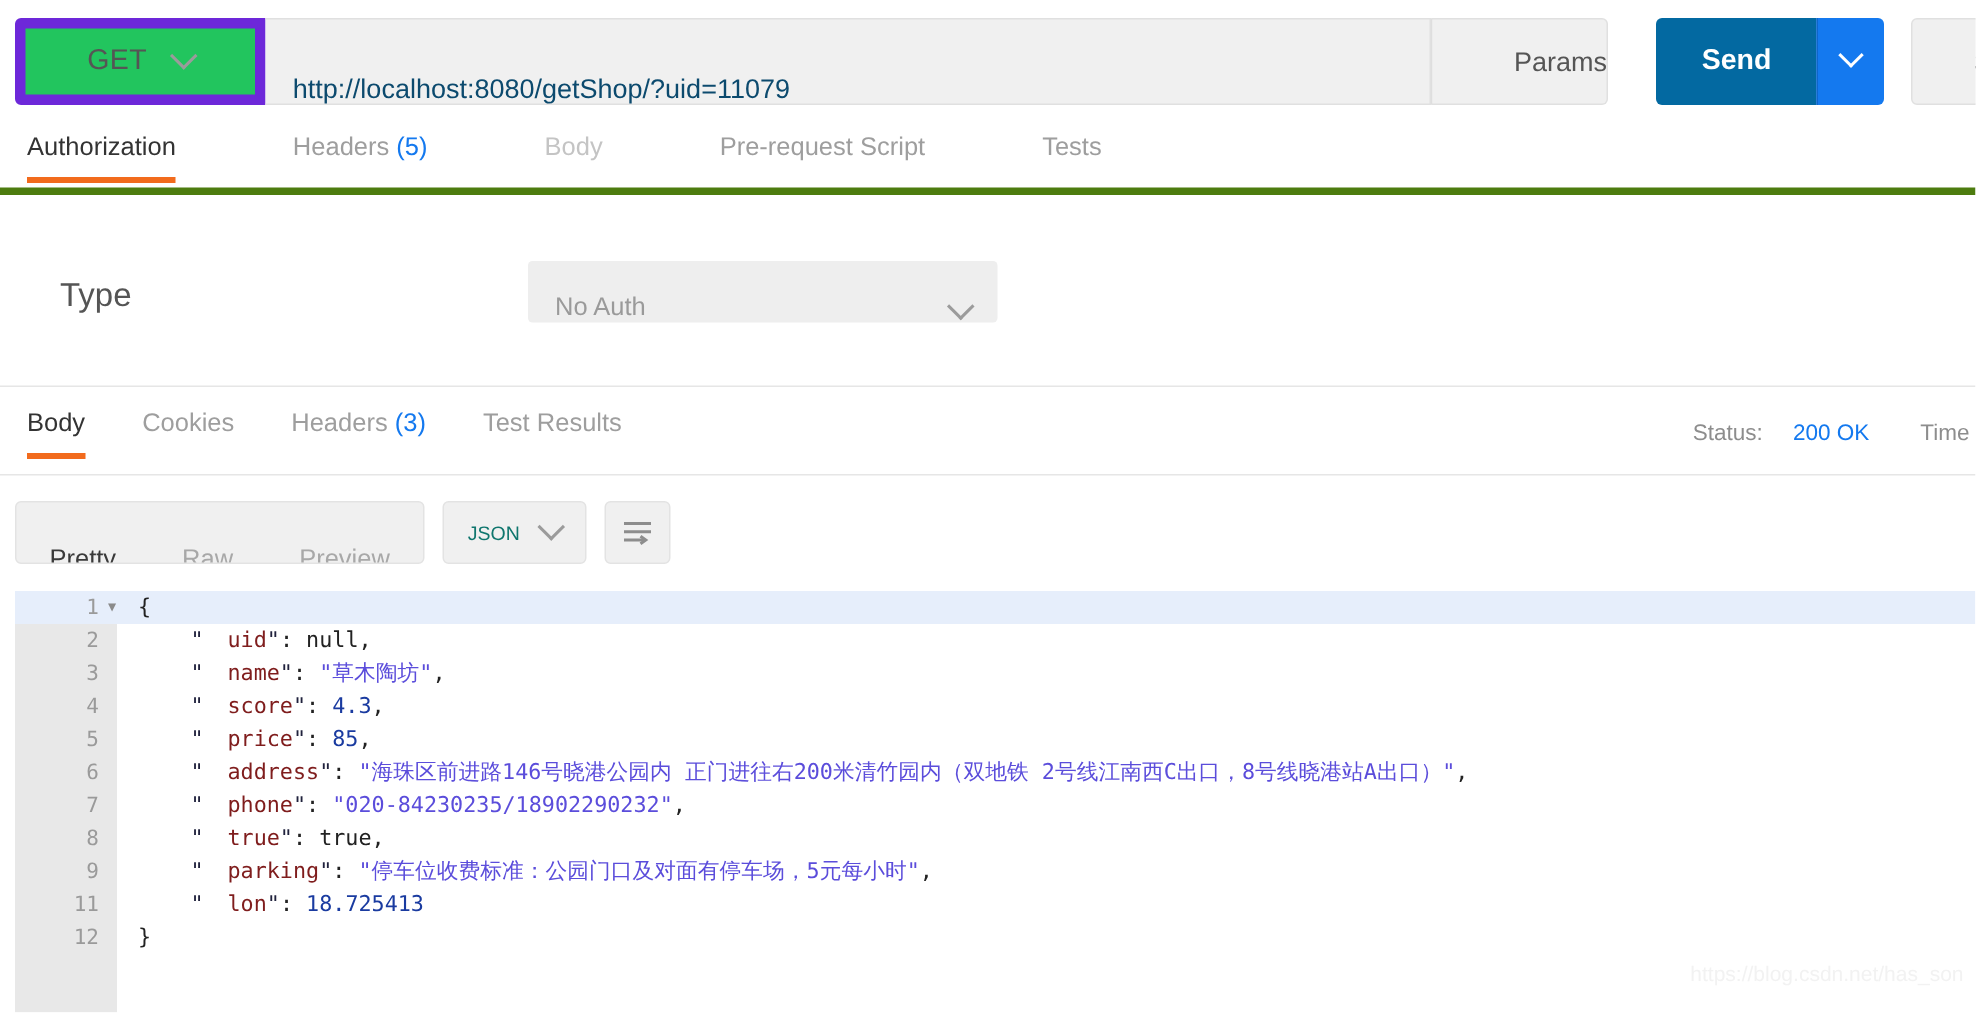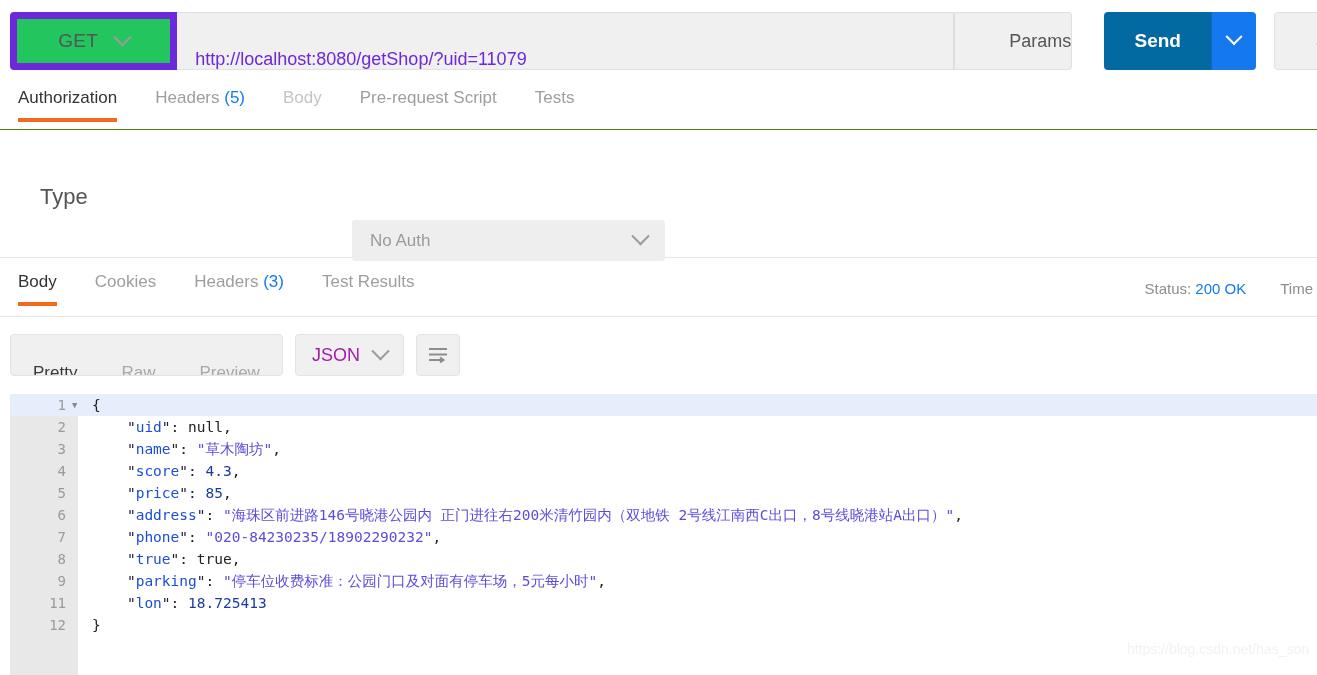--- a/index.html
+++ b/index.html
@@ -49,21 +49,21 @@
     background: #f0f0f0;
     border: 1px solid #e0e0e0;
     border-left: none;
     display: flex;
     align-items: center;
     padding-left: 18px;
     cursor: text;
   }
   .url-text {
     font-size: 18px;
-    color: #6d28d9;
+    color: #0c4a6e;
     margin-top: 36px;
   }
   .params-box {
     width: 123px;
     background: #f0f0f0;
     border: 1px solid #e0e0e0;
     border-left: 1px solid #dedede;
     border-radius: 0 4px 4px 0;
     display: flex;
     align-items: center;
@@ -110,21 +110,22 @@
   }
   .save-text { font-size: 18px; color: #555555; }
 
   
   .req-tabs {
     position: absolute;
     top: 88px; left: 0;
     width: 1317px; height: 42px;
     display: flex;
     align-items: flex-start;
-    border-bottom: 1px solid #4d7c0f;
+    border-bottom: 5px solid #4d7c0f;
+    gap: 40px;
   }
   .tab {
     position: relative;
     padding: 0 0 13px 0;
     margin-right: 38px;
     font-size: 17px;
     color: #9e9e9e;
     cursor: pointer;
     white-space: nowrap;
   }
@@ -153,24 +154,23 @@
     font-size: 22px;
     color: #555555;
   }
   .auth-select {
     position: absolute;
     left: 352px; top: 174px;
     width: 313px; height: 41px;
     background: #eeeeee;
     border-radius: 3px;
     display: flex;
-    align-items: center;
+    align-items: flex-end;
     padding: 0 18px;
     cursor: pointer;
-    margin-top: 46px;
   }
   .auth-select .val {
     flex: 1;
     font-size: 17px;
     color: #9a9a9a;
   }
 
   
   .res-tabs {
     position: absolute;
@@ -183,21 +183,21 @@
   .status-wrap {
     position: absolute;
     right: 0; top: 0;
     display: flex;
     align-items: center;
     gap: 34px;
     padding-right: 4px;
     height: 32px;
   }
   .status-item { font-size: 15px; color: #8d8d8d; white-space: nowrap; }
-  .status-item b { font-weight: normal; color: #1479ef; }
+  .status-item b { font-weight: normal; color: #1479ef; margin-left: 16px; }
 
   
   .body-toolbar {
     position: absolute;
     top: 334px; left: 10px;
     display: flex;
     align-items: center;
     gap: 12px;
   }
   .seg-group {
@@ -220,21 +220,21 @@
   .fmt-select {
     display: flex; align-items: center;
     gap: 14px;
     background: #f0f0f0;
     border: 1px solid #e3e3e3;
     border-radius: 4px;
     height: 42px;
     padding: 0 16px;
     cursor: pointer;
   }
-  .fmt-select .val { font-size: 18px; color: #a21caf; }
+  .fmt-select .val { font-size: 13px; color: #0f766e; }
   .wrap-btn {
     width: 44px; height: 42px;
     background: #f0f0f0;
     border: 1px solid #e3e3e3;
     border-radius: 4px;
     display: flex; align-items: center; justify-content: center;
     cursor: pointer;
   }
 
   
@@ -274,21 +274,21 @@
     position: absolute;
     left: 62px; top: 0;
     width: 12px;
     color: #8a8a8a;
     font-size: 9px;
   }
   .ctext {
     position: absolute;
     left: 82px; top: 0;
   }
-  .k   { color: #1d4ed8; }
+  .k   { color: #7f1d1d; margin-left: 16px; }
   .q   { color: #20223d; }
   .str { color: #5b4ddb; }
   .num { color: #1a3ba0; }
   .lit { color: #222222; }
   .pun { color: #222222; }
 
   .watermark {
     position: absolute;
     right: 8px; bottom: 18px;
     font-size: 14px;

